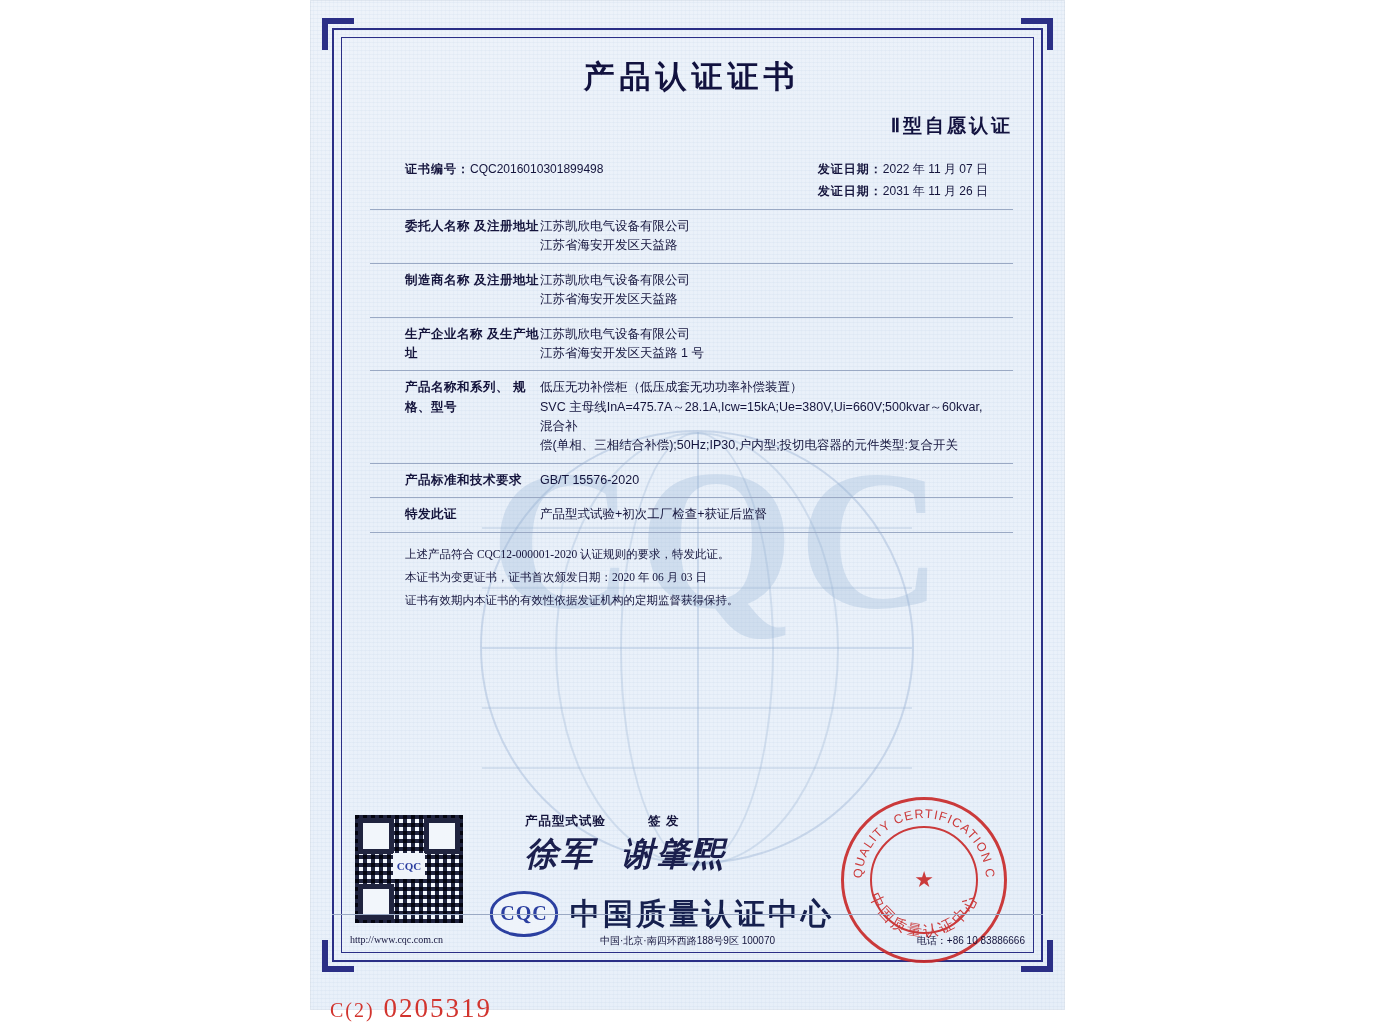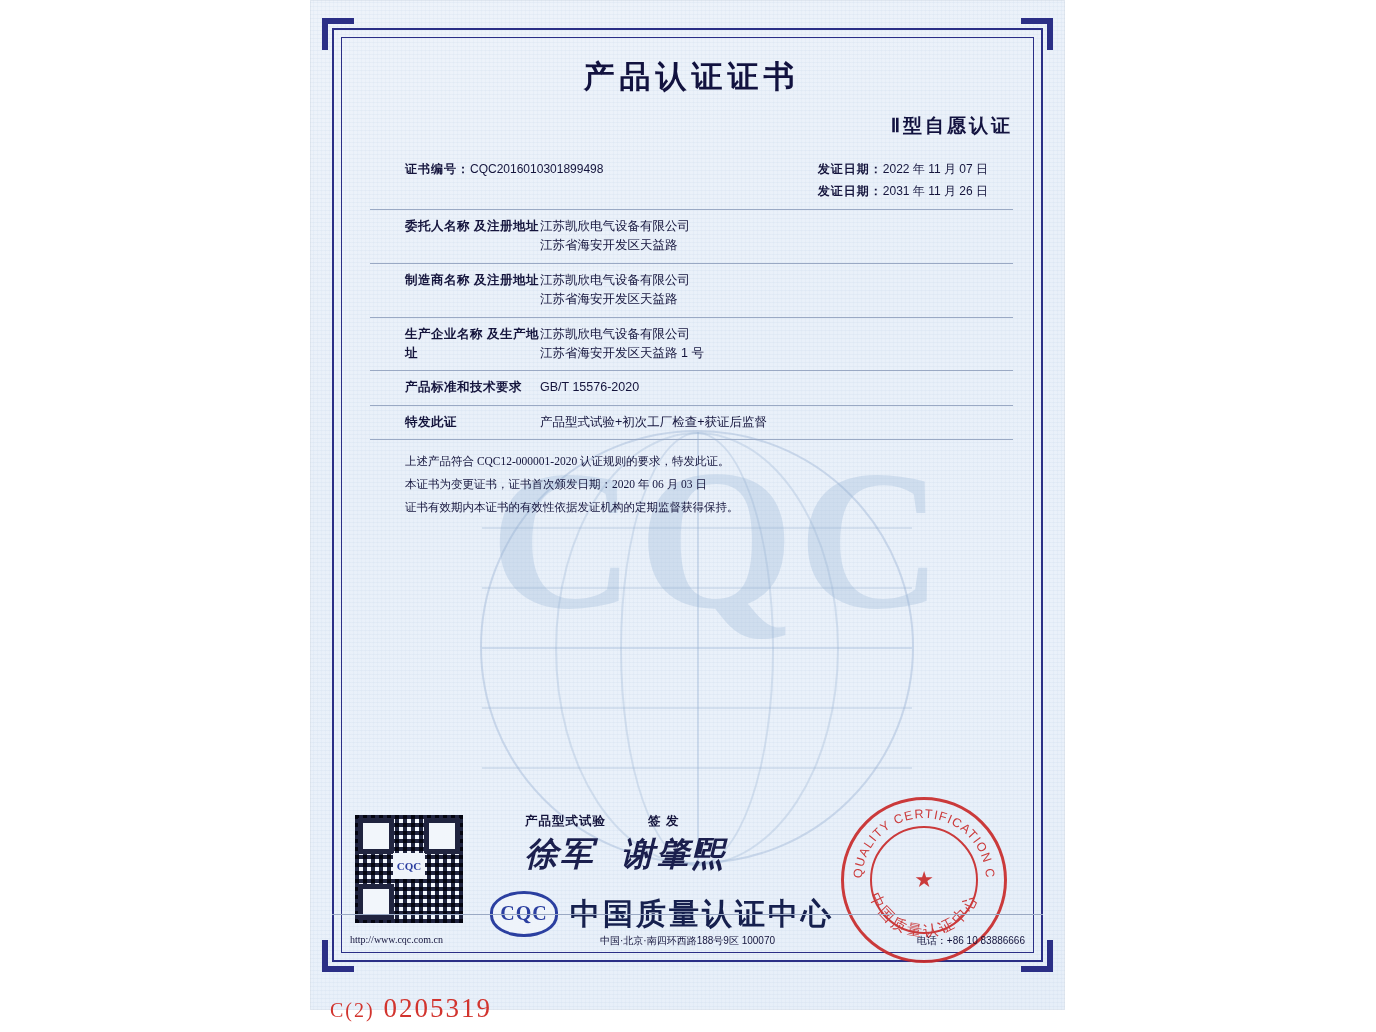--- a/index.html
+++ b/index.html
@@ -330,20 +330,31 @@
           <div class="k">
             <span class="l">生产企业名称</span>
             <span class="l">及生产地址</span>
           </div>
           <div class="v">
             <span class="l">江苏凯欣电气设备有限公司</span>
             <span class="l">江苏省海安开发区天益路 1 号</span>
           </div>
         </div>
 
+        <div class="row">
+          <div class="k">
+            <span class="l">产品名称和系列、</span>
+            <span class="l">规格、型号</span>
+          </div>
+          <div class="v">
+            <span class="l">低压无功补偿柜（低压成套无功功率补偿装置）</span>
+            <span class="l">SVC 主母线InA=475.7A～28.1A,Icw=15kA;Ue=380V,Ui=660V;500kvar～60kvar,混合补</span>
+            <span class="l">偿(单相、三相结合补偿);50Hz;IP30,户内型;投切电容器的元件类型:复合开关</span>
+          </div>
+        </div>
 
         <div class="row">
           <div class="k">
             <span class="l">产品标准和技术要求</span>
           </div>
           <div class="v">
             <span class="l">GB/T 15576-2020</span>
           </div>
         </div>
 

